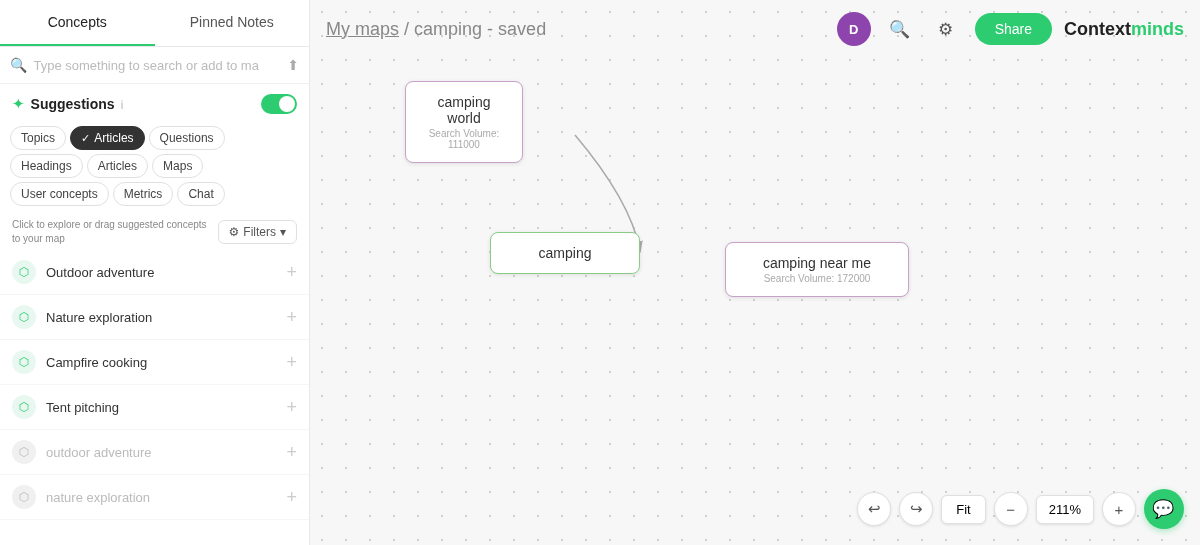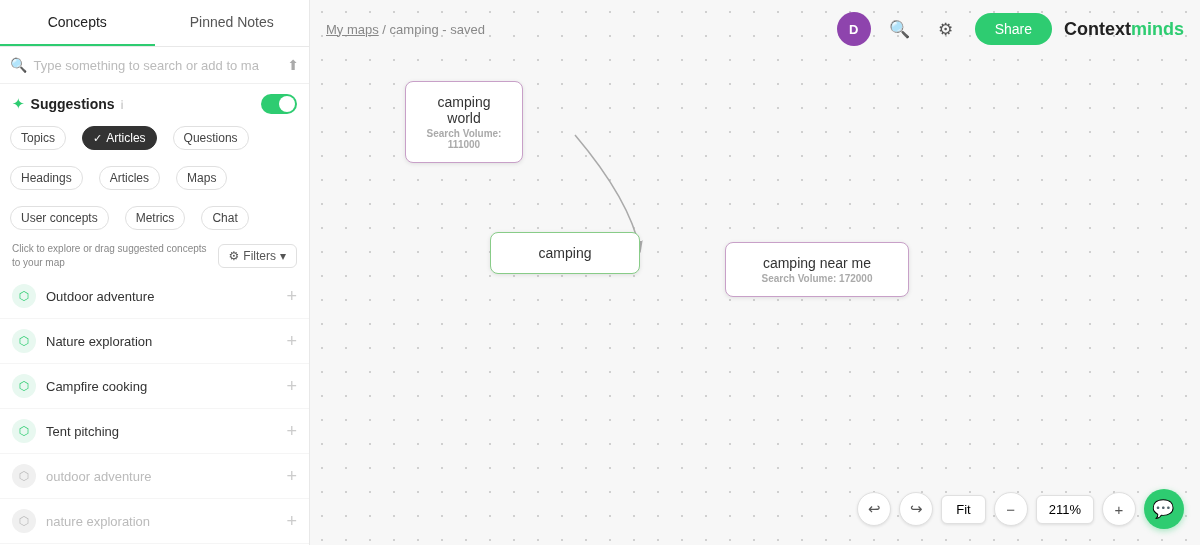--- a/index.html
+++ b/index.html
@@ -91,21 +91,21 @@
       border-radius: 50%;
       top: 2px;
       right: 2px;
     }
 
     
     .chips-container {
       padding: 6px 10px 4px;
       display: flex;
       flex-wrap: wrap;
-      gap: 16px;
+      gap: 4px;
     }
     .chip {
       padding: 4px 10px;
       border-radius: 14px;
       font-size: 12px;
       border: 1px solid #e0e0e0;
       cursor: pointer;
       color: #444;
       background: #fff;
       display: flex;
@@ -189,21 +189,21 @@
       position: absolute;
       top: 0;
       left: 0;
       right: 0;
       display: flex;
       align-items: center;
       padding: 12px 16px;
       z-index: 10;
     }
     .breadcrumb {
-      font-size: 13px;
+      font-size: 18px;
       color: #888;
     }
     .breadcrumb a { color: #888; text-decoration: underline; cursor: pointer; }
 
     .top-bar-right {
       margin-left: auto;
       display: flex;
       align-items: center;
       gap: 12px;
     }
@@ -271,21 +271,21 @@
       left: 180px;
       width: 150px;
     }
     .node-camping-near-me {
       border: 1.5px solid #c8a0c8;
       top: 242px;
       left: 415px;
       width: 184px;
     }
     .node-title { font-size: 14px; color: #333; font-weight: 500; }
-    .node-subtitle { font-size: 10px; color: #aaa; margin-top: 2px; font-weight: bold; }
+    .node-subtitle { font-size: 10px; color: #aaa; margin-top: 2px; }
 
     
     .connections-svg {
       position: absolute;
       top: 0;
       left: 0;
       width: 100%;
       height: 100%;
       pointer-events: none;
     }

